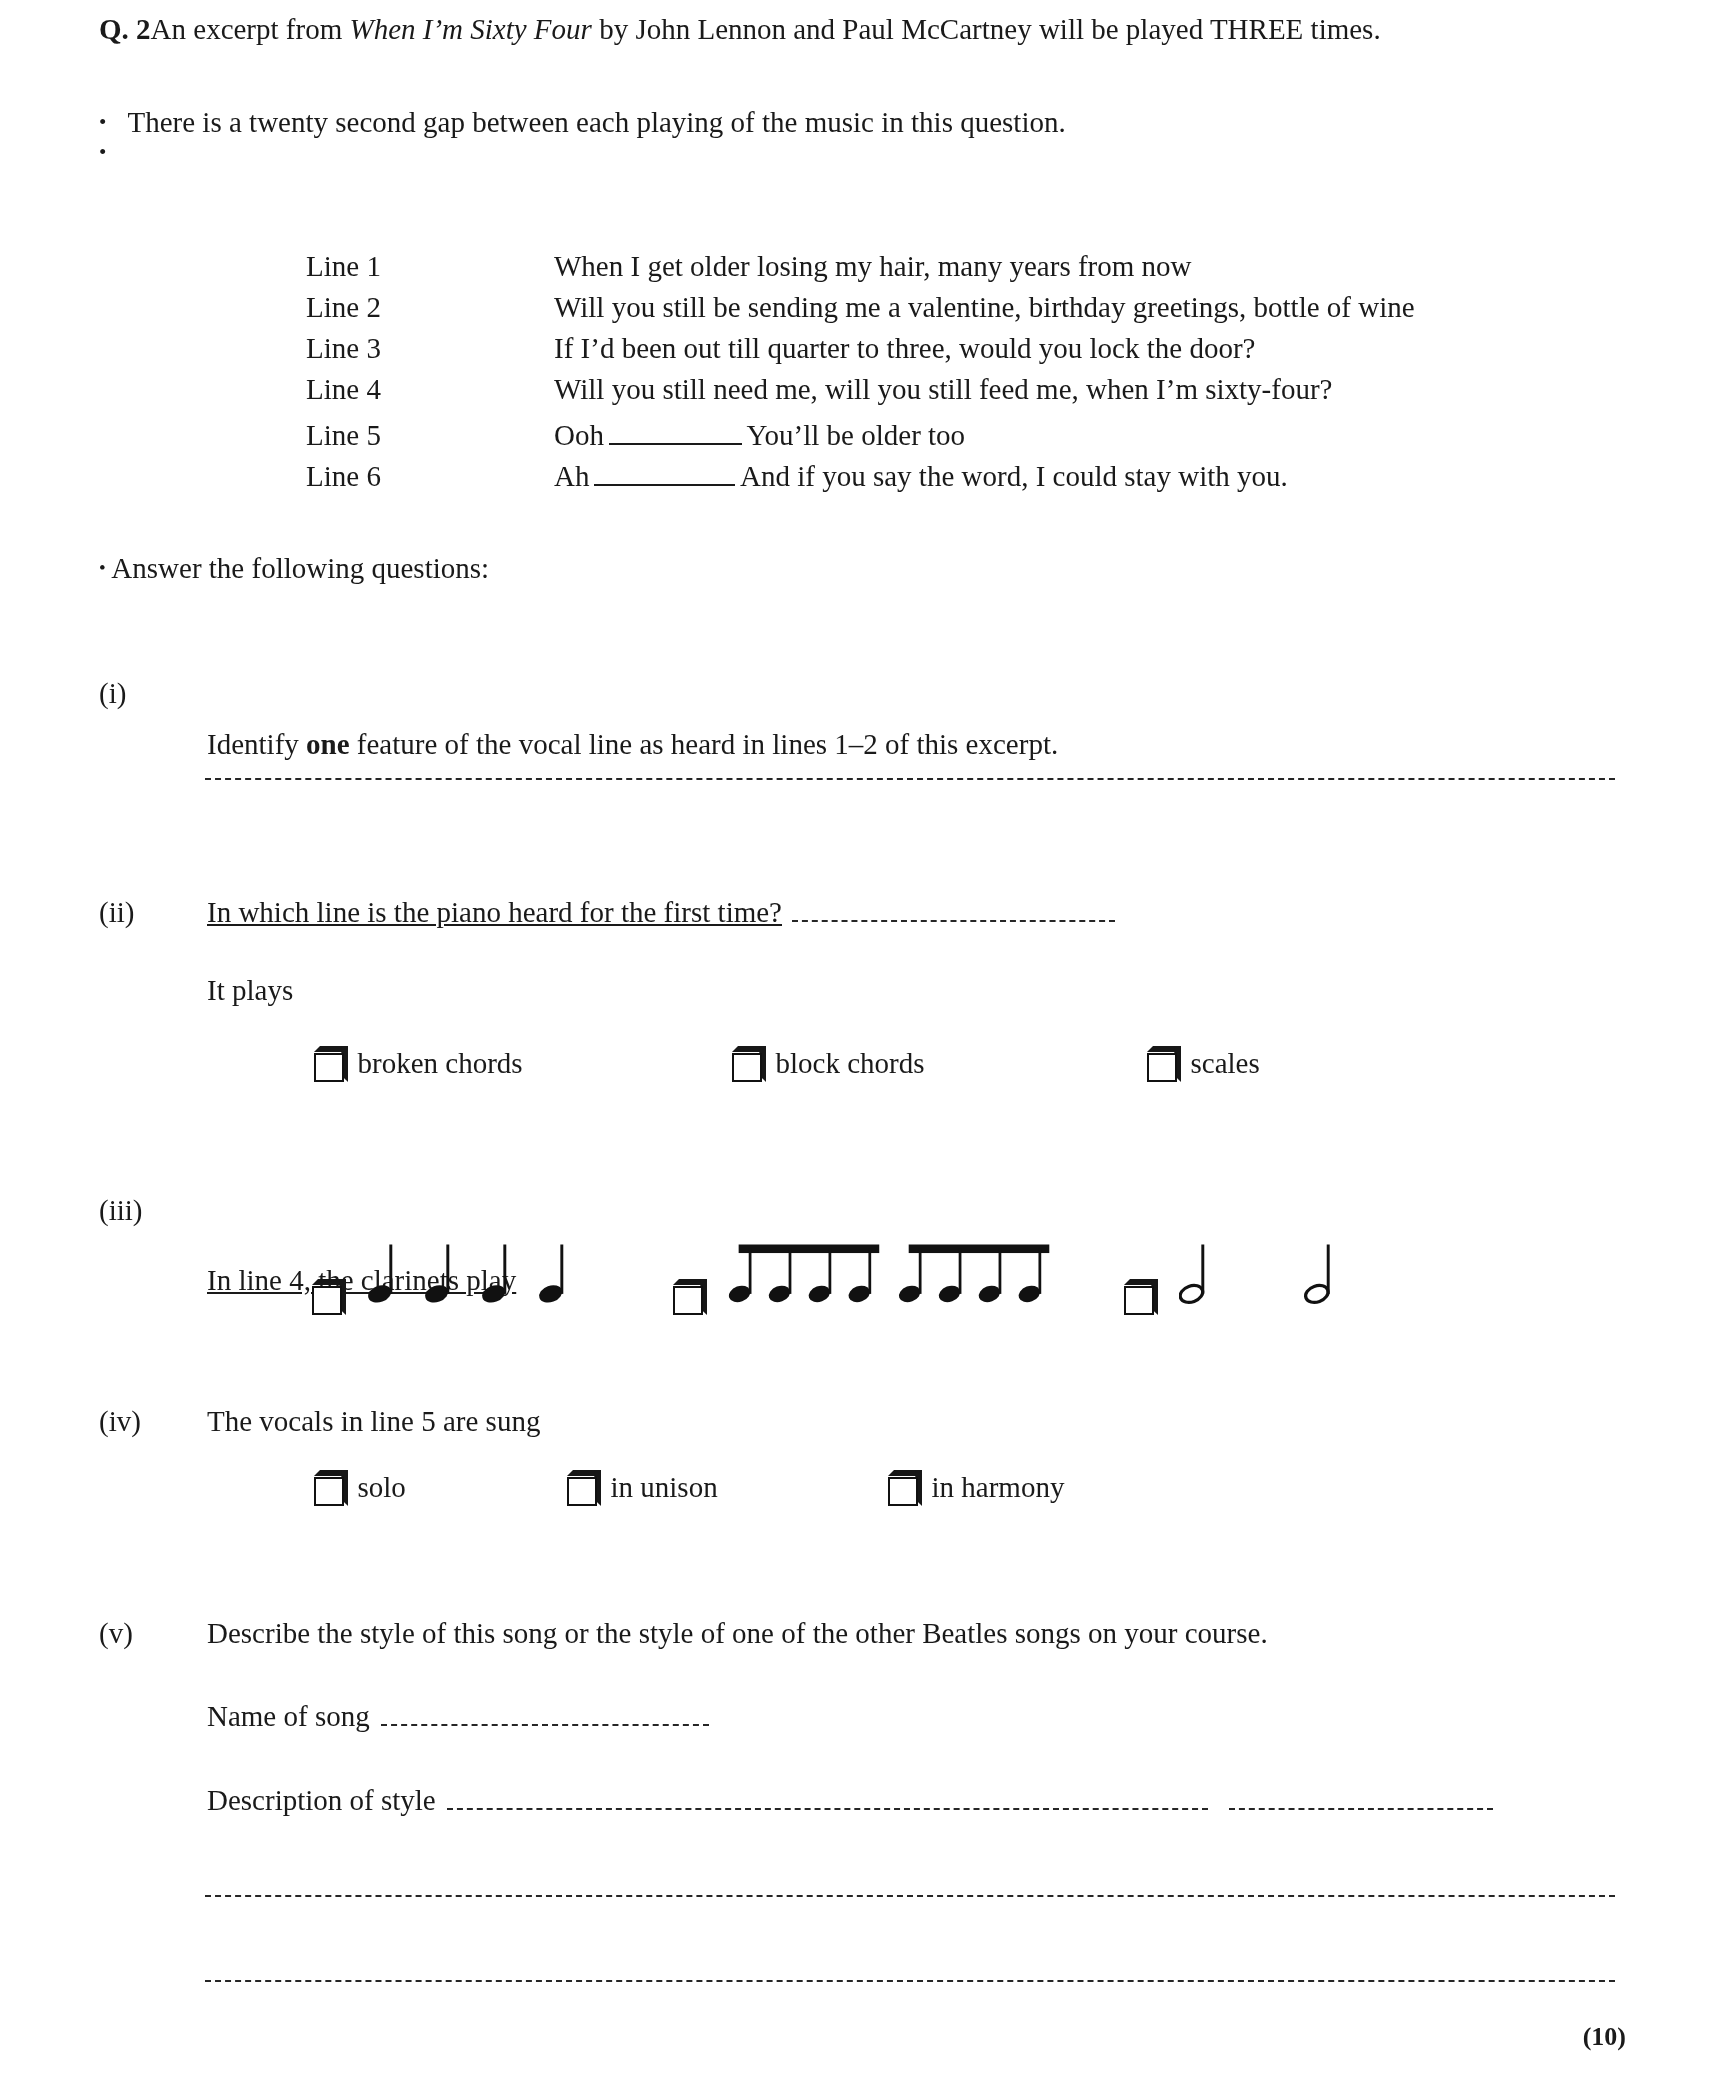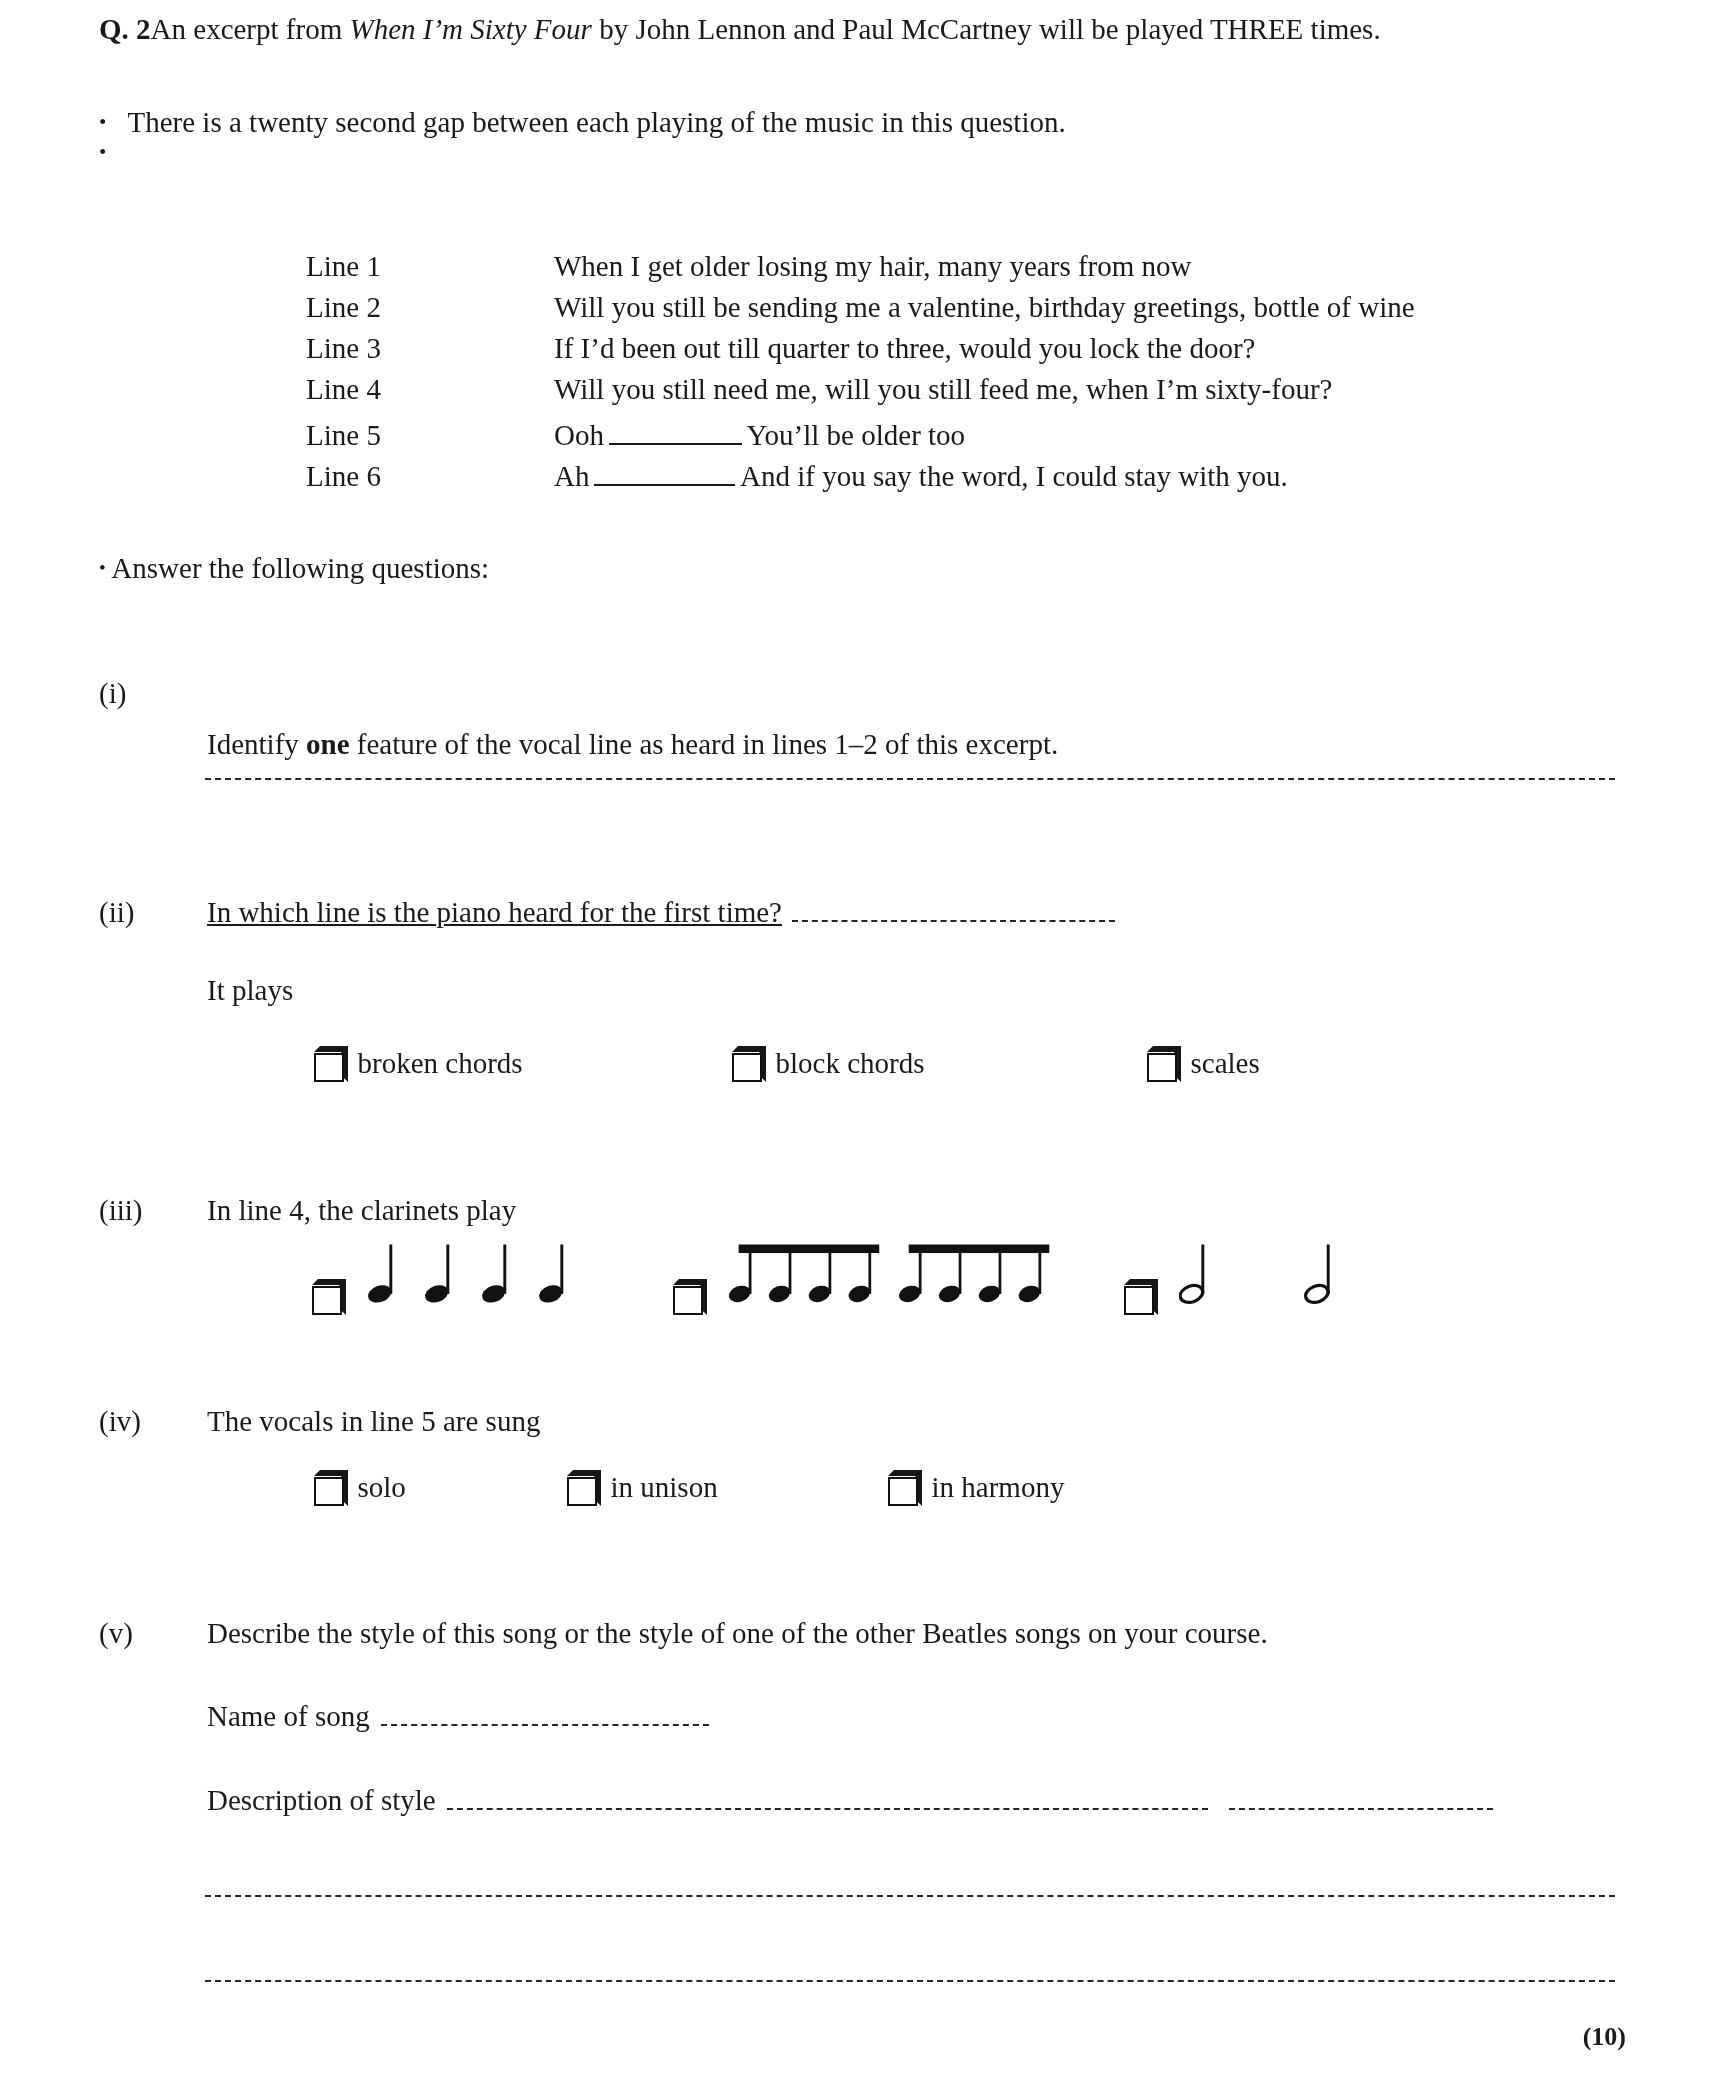--- a/index.html
+++ b/index.html
@@ -276,21 +276,21 @@
   <div class="opt-row" style="left:1147px; top:1046px;">
     <span class="cbox">
         <span class="top"></span>
         <span class="side"></span>
         <span class="face"></span>
       </span>
     <span class="opt-label">scales</span>
   </div>
 
   <div class="qmark" style="top:1194px;">(iii)</div>
-  <div class="qbody" style="top:1194px;">In line 4, the clarinets play</div>
+  <div class="qbody" style="top:1264px;text-decoration:underline;">In line 4, the clarinets play</div>
 
   <div class="music-row" style="left:312px; top:1235px;">
     <span class="cbox" style="margin-right:21px; margin-bottom:1.9px;">
         <span class="top"></span>
         <span class="side"></span>
         <span class="face"></span>
       </span>
     <span class="notegrp">
       <svg width="221" height="76" viewBox="0 0 232 80" xmlns="http://www.w3.org/2000/svg" aria-hidden="true">
         <g fill="#111" stroke="none">

